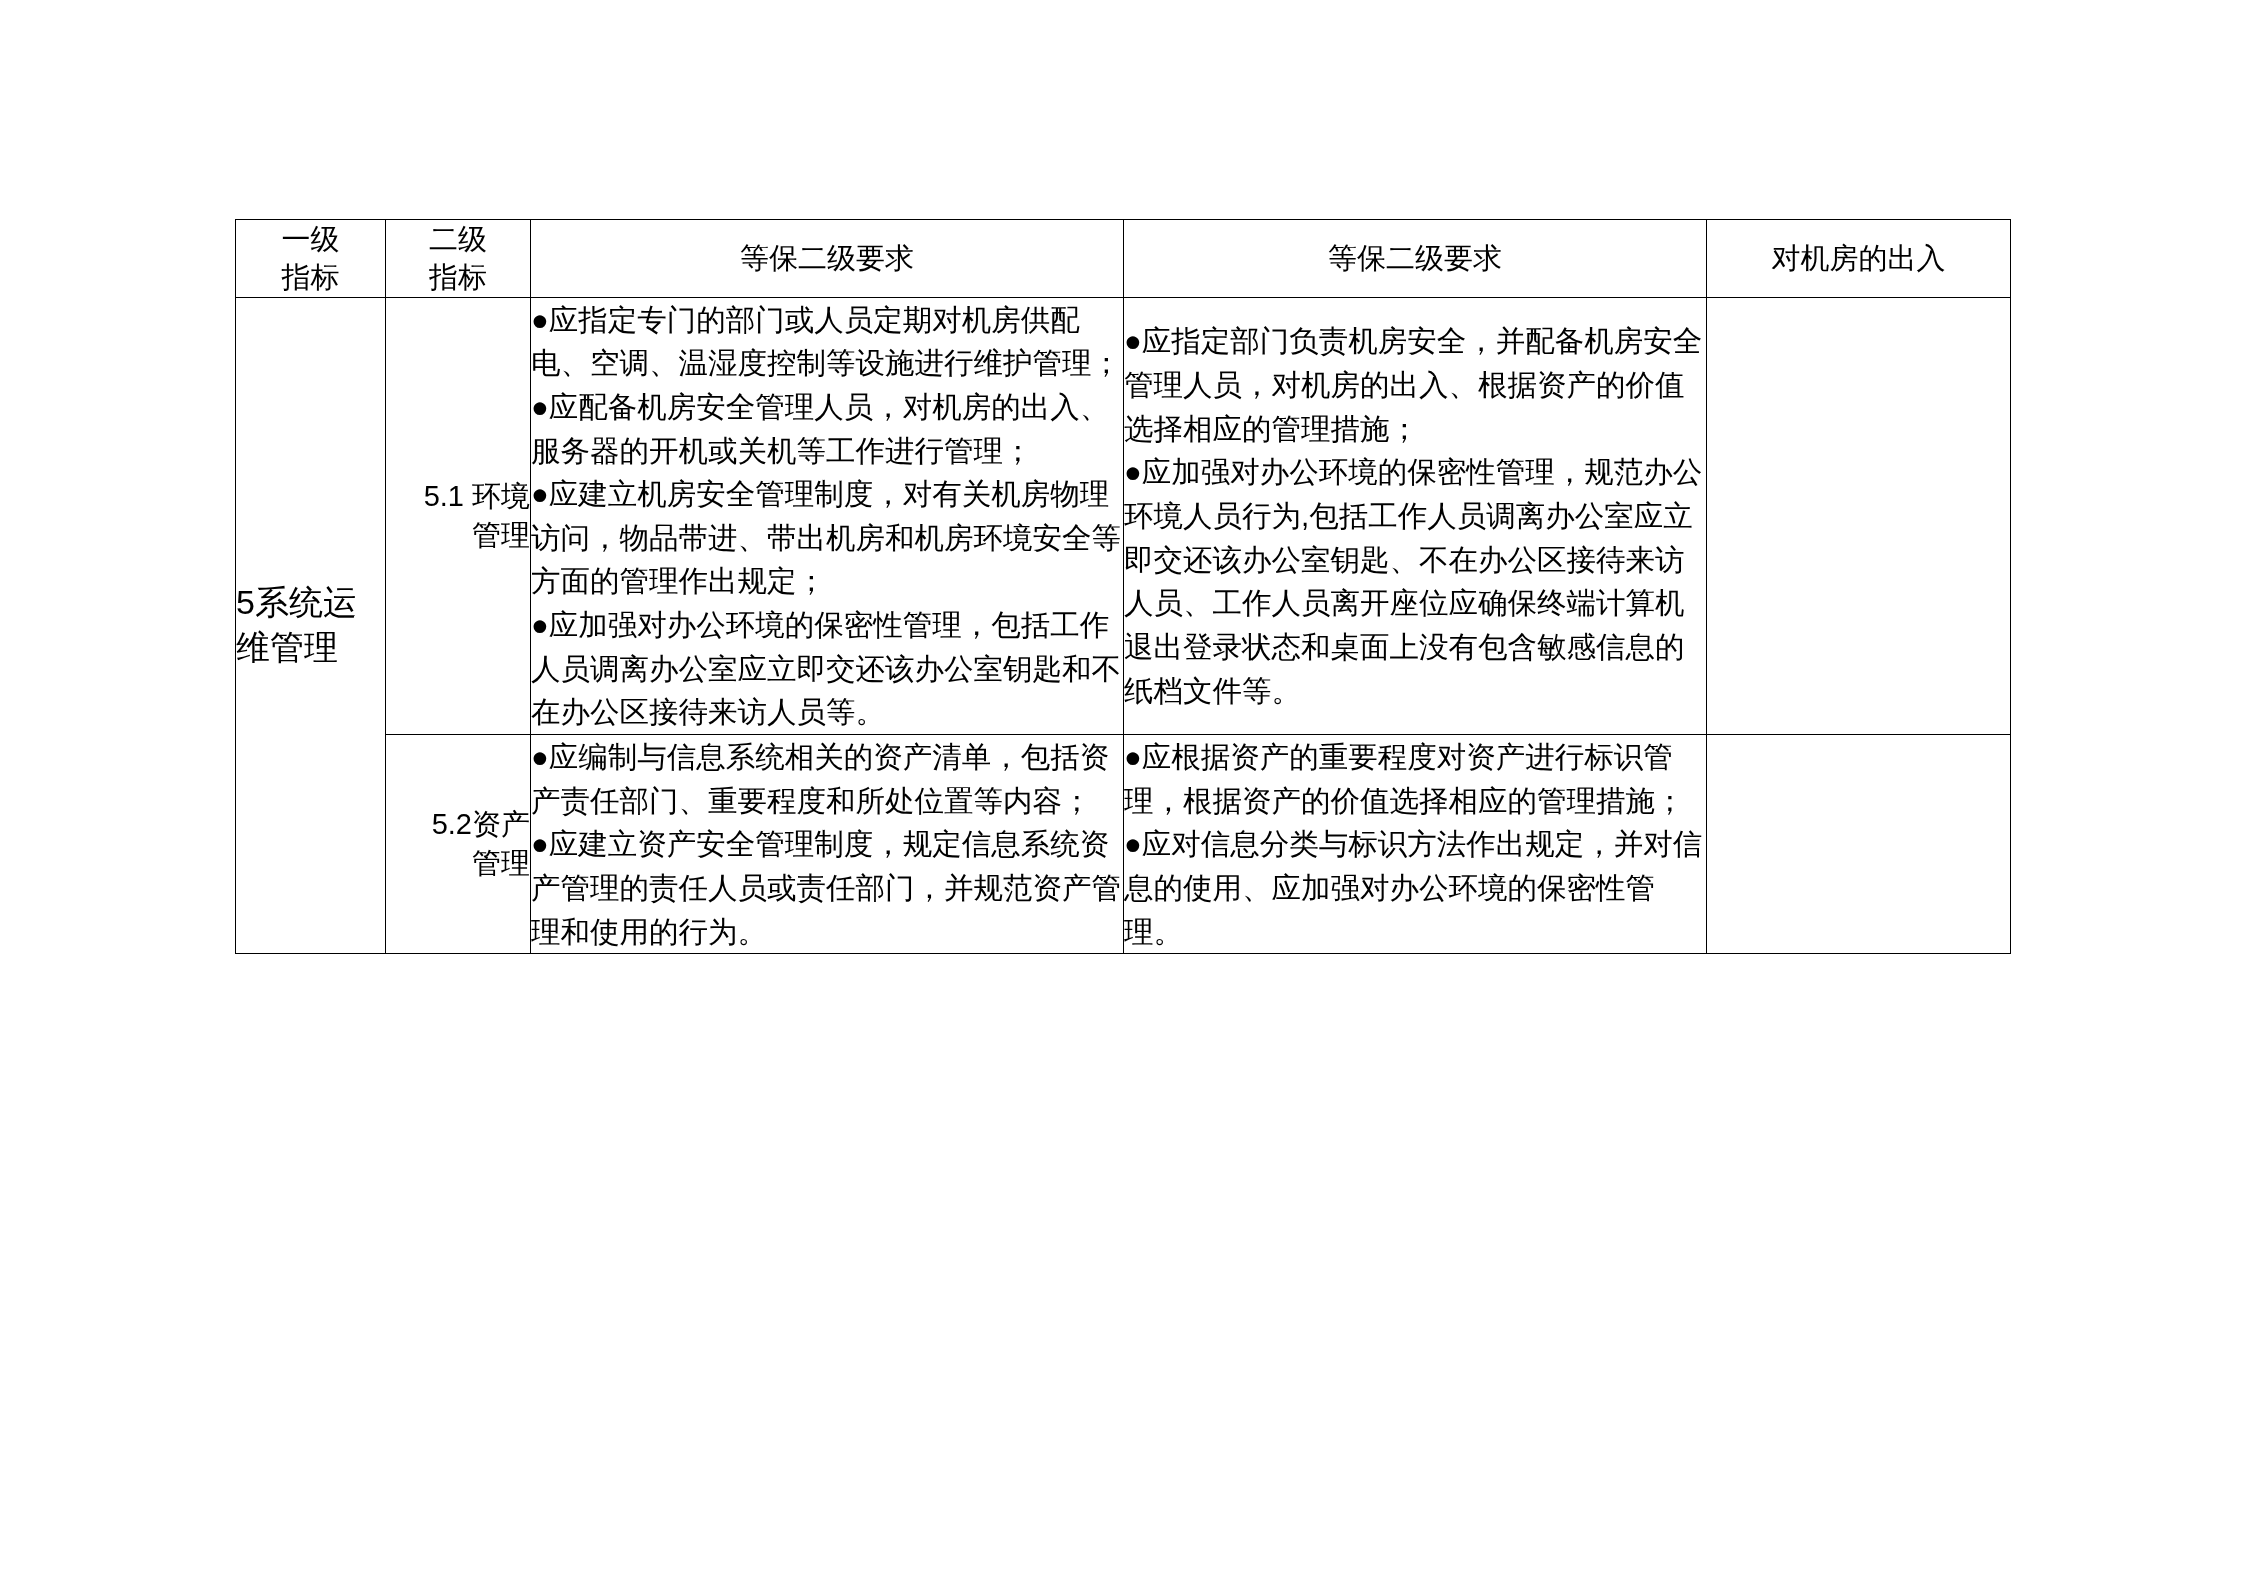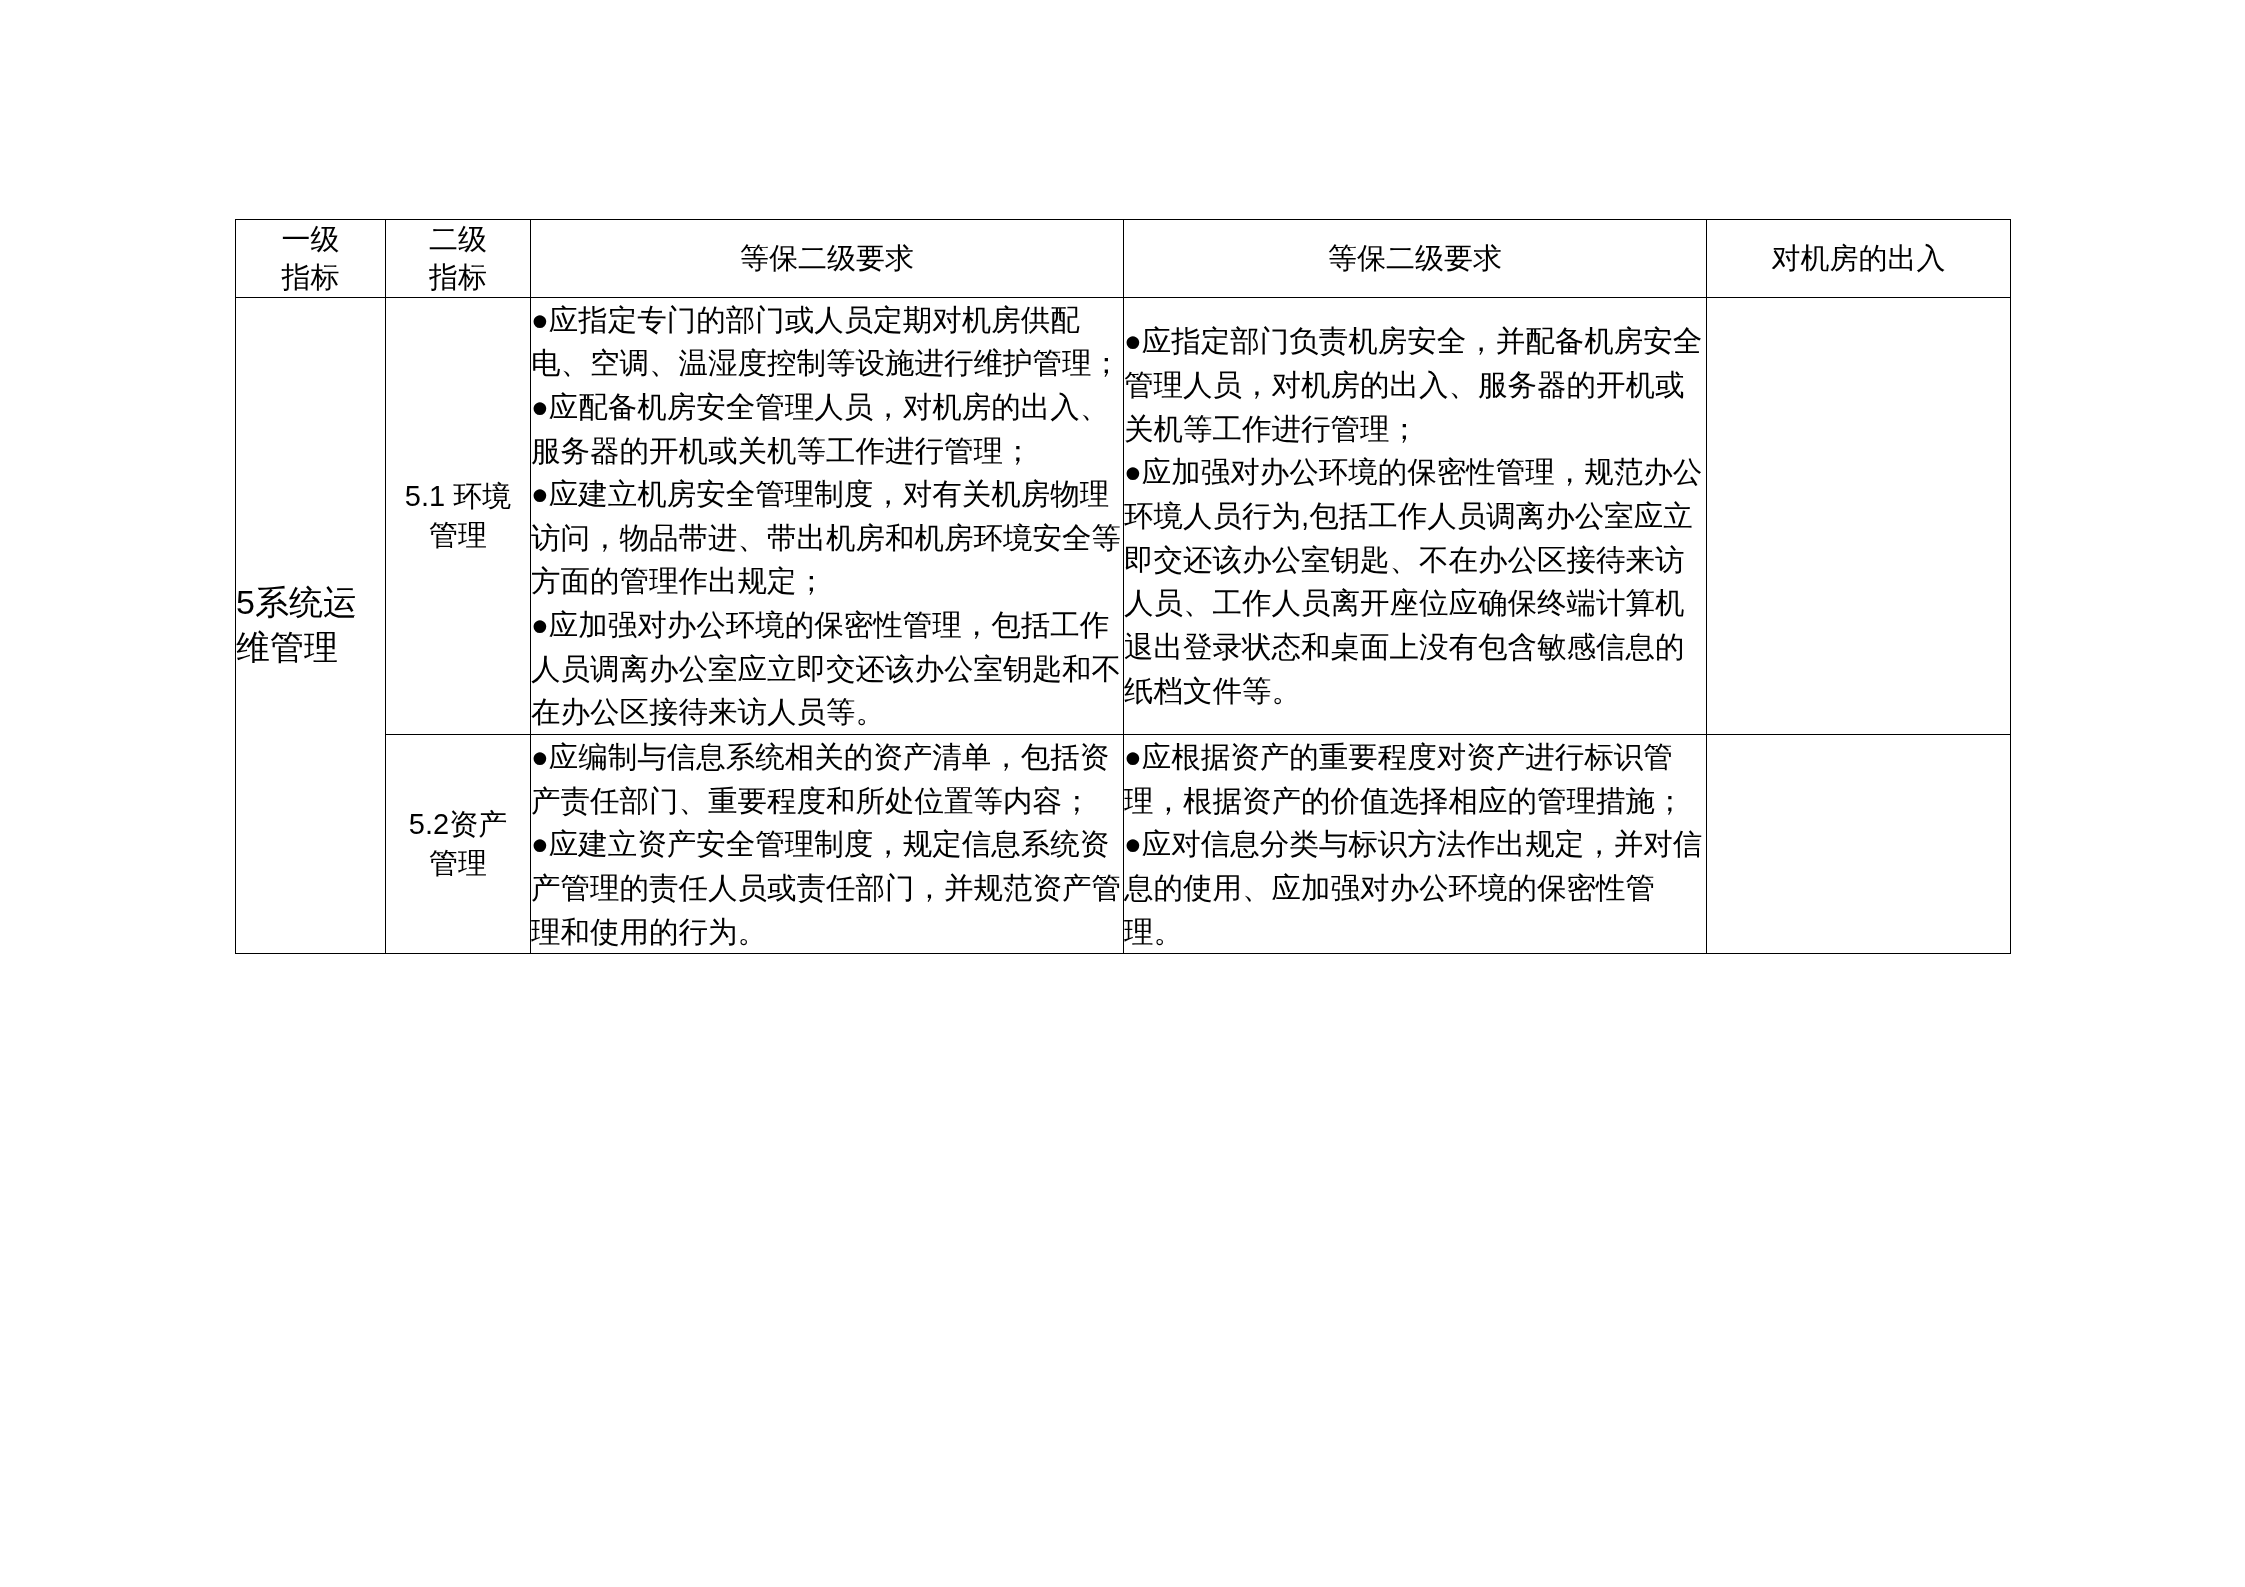--- a/index.html
+++ b/index.html
@@ -46,21 +46,21 @@
   }
   .hdr-cell {
     text-align: center;
     font-weight: normal;
     font-size: 29px;
     line-height: 1.32;
     padding: 12px 6px 14px 6px;
     white-space: pre-line;
   }
   .cell-center {
-    text-align: center;
+    text-align: right;
     font-size: 29px;
     line-height: 1.35;
     padding: 8px 10px 8px 14px;
     white-space: pre-line;
     margin-left: 29px;
   }
   .cell-lvl1 {
     text-align: left;
     font-size: 34px;
     line-height: 1.35;
@@ -107,21 +107,21 @@
       <tbody>
         <tr>
           <td class="cell-lvl1" rowspan="2">5系统运
 维管理</td>
           <td class="cell-center">5.1 环境
 管理</td>
           <td class="cell-body">●应指定专门的部门或人员定期对机房供配电、空调、温湿度控制等设施进行维护管理；
 ●应配备机房安全管理人员，对机房的出入、服务器的开机或关机等工作进行管理；
 ●应建立机房安全管理制度，对有关机房物理访问，物品带进、带出机房和机房环境安全等方面的管理作出规定；
 ●应加强对办公环境的保密性管理，包括工作人员调离办公室应立即交还该办公室钥匙和不在办公区接待来访人员等。</td>
-          <td class="cell-body">●应指定部门负责机房安全，并配备机房安全管理人员，对机房的出入、服务器的开机或关机等工作进行管理；
+          <td class="cell-body">●应指定部门负责机房安全，并配备机房安全管理人员，对机房的出入、根据资产的价值选择相应的管理措施；
 ●应加强对办公环境的保密性管理，规范办公环境人员行为,包括工作人员调离办公室应立即交还该办公室钥匙、不在办公区接待来访人员、工作人员离开座位应确保终端计算机退出登录状态和桌面上没有包含敏感信息的纸档文件等。</td>
           <td class="cell-body cell-empty"></td>
         </tr>
         <tr>
           <td class="cell-center">5.2资产
 管理</td>
           <td class="cell-body">●应编制与信息系统相关的资产清单，包括资产责任部门、重要程度和所处位置等内容；
 ●应建立资产安全管理制度，规定信息系统资产管理的责任人员或责任部门，并规范资产管理和使用的行为。</td>
           <td class="cell-body">●应根据资产的重要程度对资产进行标识管理，根据资产的价值选择相应的管理措施；
 ●应对信息分类与标识方法作出规定，并对信息的使用、应加强对办公环境的保密性管理。</td>

